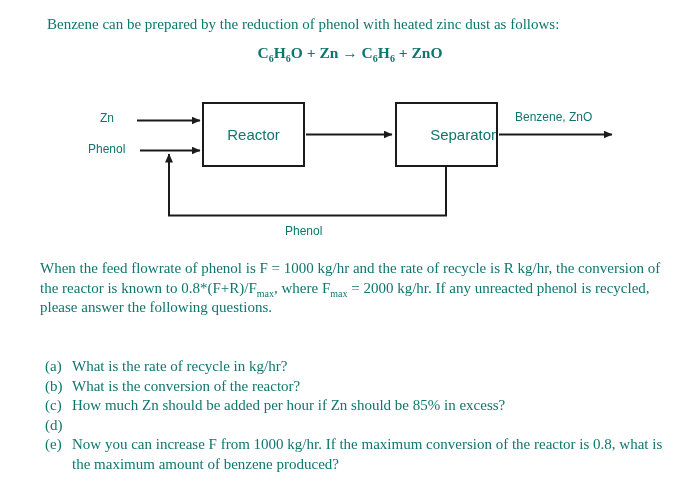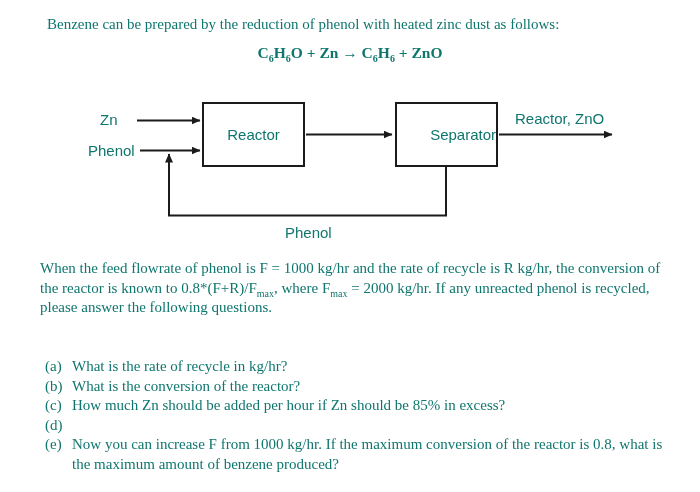--- a/index.html
+++ b/index.html
@@ -40,21 +40,21 @@
     align-items: center;
     justify-content: center;
     font-family: "Liberation Sans", sans-serif;
     font-size: 15px;
   }
   .box-reactor { left: 202px; top: 102px; width: 103px; height: 65px; }
   .box-separator { left: 395px; top: 102px; width: 103px; height: 65px; justify-content: flex-end; }
   .dlabel {
     position: absolute;
     font-family: "Liberation Sans", sans-serif;
-    font-size: 15px;
+    font-size: 12px;
     white-space: nowrap;
   }
   .lbl-zn { left: 100px; top: 111px; }
   .lbl-phenol-feed { left: 88px; top: 142px; }
   .lbl-product { left: 515px; top: 110px; }
   .lbl-recycle { left: 285px; top: 224px; }
   .para {
     position: absolute;
     left: 40px;
     top: 259px;
@@ -97,21 +97,21 @@
 
   <div class="box box-reactor">
     <span>Reactor</span>
   </div>
   <div class="box box-separator">
     <span>Separator</span>
   </div>
 
   <div class="dlabel lbl-zn">Zn</div>
   <div class="dlabel lbl-phenol-feed">Phenol</div>
-  <div class="dlabel lbl-product">Reactor, ZnO</div>
+  <div class="dlabel lbl-product">Benzene, ZnO</div>
   <div class="dlabel lbl-recycle">Phenol</div>
 
   <div class="para">
       <div class="para-line">When the feed flowrate of phenol is F = 1000 kg/hr and the rate of recycle is R kg/hr, the conversion of</div>
       <div class="para-line">the reactor is known to 0.8*(F+R)/F<sub>max</sub>, where F<sub>max</sub> = 2000 kg/hr. If any unreacted phenol is recycled,</div>
       <div class="para-line">please answer the following questions.</div>
     </div>
 
   <div class="questions">
       <div class="q-row">

